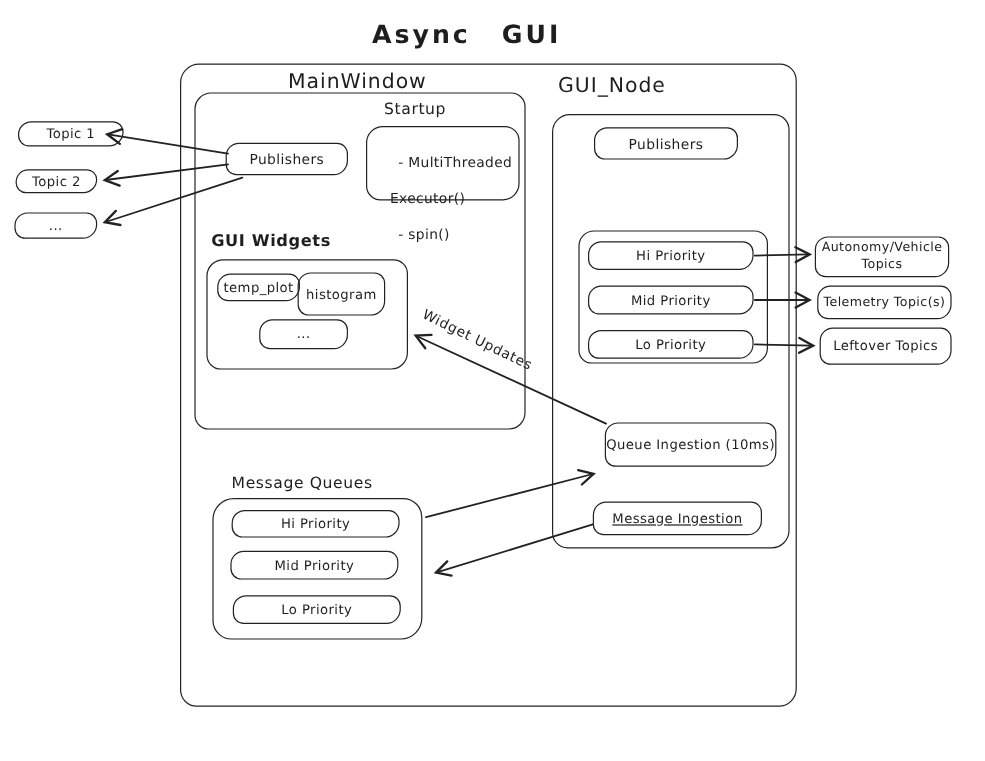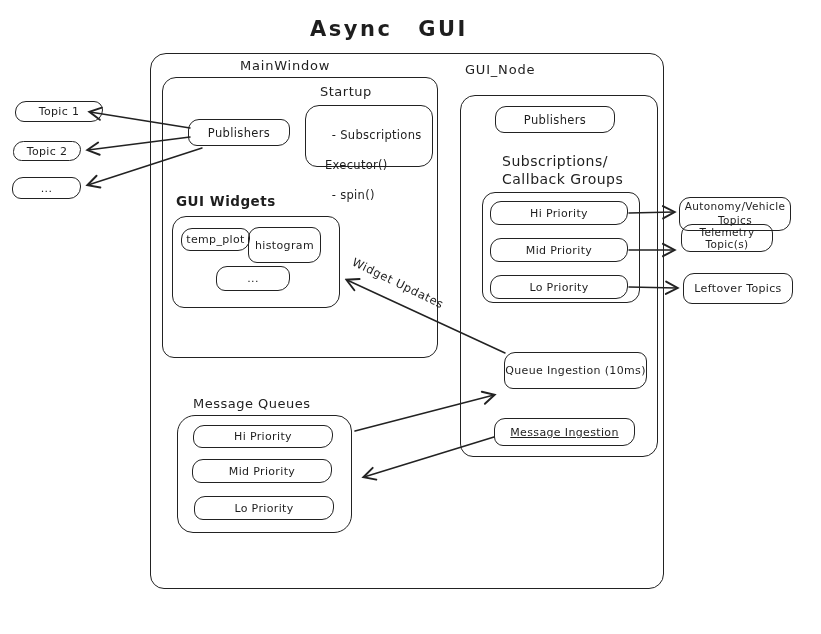--- a/index.html
+++ b/index.html
@@ -30,21 +30,21 @@
     border-radius:16px 14px 15px 14px;
   }
   .label{
     position:absolute;white-space:nowrap;
     letter-spacing:.4px;
   }
   .center{text-align:left;}
   .title{
     font-size:21px;font-weight:600;letter-spacing:2.5px;word-spacing:16px;
   }
-  .sectionlabel{font-size:13px;letter-spacing:.8px;}
+  .sectionlabel{font-size:17px;letter-spacing:.8px;}
   .sublabel{font-size:13px;letter-spacing:.5px;}
   .startup-lines{
     position:absolute;font-size:11.5px;line-height:15px;letter-spacing:.3px;
     white-space:pre;
   }
   .startup-lines .indent{padding-left:9px;display:block;}
   .subs-title{
     position:absolute;font-size:14px;line-height:17.5px;letter-spacing:.5px;white-space:nowrap;
   }
   .rotated{
@@ -78,21 +78,21 @@
   <div class="label sectionlabel center" style="left:240px;top:58px;width:150px;">MainWindow</div>
   <div class="frame" style="left:162px;top:77px;width:276px;height:281px;border-radius:14px 12px 14px 12px;"></div>
 
   <div class="box" style="left:188px;top:119px;width:102px;height:27px;font-size:11.5px;">
     <span>Publishers</span>
   </div>
 
   <div class="label sublabel center" style="left:320px;top:84px;width:100px;">Startup</div>
   <div class="box" style="left:305px;top:105px;width:128px;height:62px;border-radius:14px 12px 14px 12px;"></div>
   <div class="startup-lines" style="left:316px;top:113px;width:112px;">
-    <span>- Subscriptions</span>
+    <span>- MultiThreaded</span>
     <span class="indent">Executor()</span>
     <span>- spin()</span>
   </div>
 
   <div class="label sublabel center" style="left:176px;top:193px;width:140px;font-size:13.5px;font-weight:bold;">GUI Widgets</div>
   <div class="frame" style="left:172px;top:216px;width:168px;height:92px;border-radius:14px 12px 14px 12px;"></div>
   <div class="box" style="left:181px;top:228px;width:69px;height:23px;">
     <span>temp_plot</span>
   </div>
   <div class="box" style="left:248px;top:227px;width:73px;height:36px;">
@@ -102,24 +102,20 @@
     <span>...</span>
   </div>
 
   <div class="label sectionlabel center" style="left:465px;top:62px;width:150px;">GUI_Node</div>
   <div class="frame" style="left:460px;top:95px;width:198px;height:362px;border-radius:15px 13px 15px 13px;"></div>
 
   <div class="box" style="left:495px;top:106px;width:120px;height:27px;font-size:11.5px;">
     <span>Publishers</span>
   </div>
 
-  <div class="subs-title" style="left:502px;top:153px;">
-    <span style="display:block">Subscriptions/</span>
-    <span style="display:block">Callback Groups</span>
-  </div>
 
   <div class="frame" style="left:482px;top:192px;width:158px;height:111px;border-radius:13px 11px 13px 11px;"></div>
   <div class="box" style="left:490px;top:201px;width:138px;height:24px;">
     <span>Hi Priority</span>
   </div>
   <div class="box" style="left:490px;top:238px;width:138px;height:24px;">
     <span>Mid Priority</span>
   </div>
   <div class="box" style="left:490px;top:275px;width:138px;height:24px;">
     <span>Lo Priority</span>
@@ -128,21 +124,21 @@
   <div class="box" style="left:504px;top:352px;width:143px;height:37px;">
     <span>Queue Ingestion (10ms)</span>
   </div>
   <div class="box" style="left:494px;top:418px;width:141px;height:28px;text-decoration:underline;">
     <span>Message Ingestion</span>
   </div>
 
   <div class="box twoline" style="left:679px;top:197px;width:112px;height:34px;">
     <span>Autonomy/Vehicle Topics</span>
   </div>
-  <div class="box" style="left:681px;top:224px;width:92px;height:28px;font-size:10.5px;justify-content:center;">
+  <div class="box" style="left:681px;top:238px;width:112px;height:28px;font-size:10.5px;justify-content:center;">
     <span>Telemetry Topic(s)</span>
   </div>
   <div class="box" style="left:683px;top:273px;width:110px;height:31px;">
     <span>Leftover Topics</span>
   </div>
 
   <div class="label sublabel center" style="left:193px;top:396px;width:140px;">Message Queues</div>
   <div class="frame" style="left:177px;top:415px;width:175px;height:118px;border-radius:18px 16px 18px 16px;"></div>
   <div class="box" style="left:193px;top:425px;width:140px;height:23px;">
     <span>Hi Priority</span>

